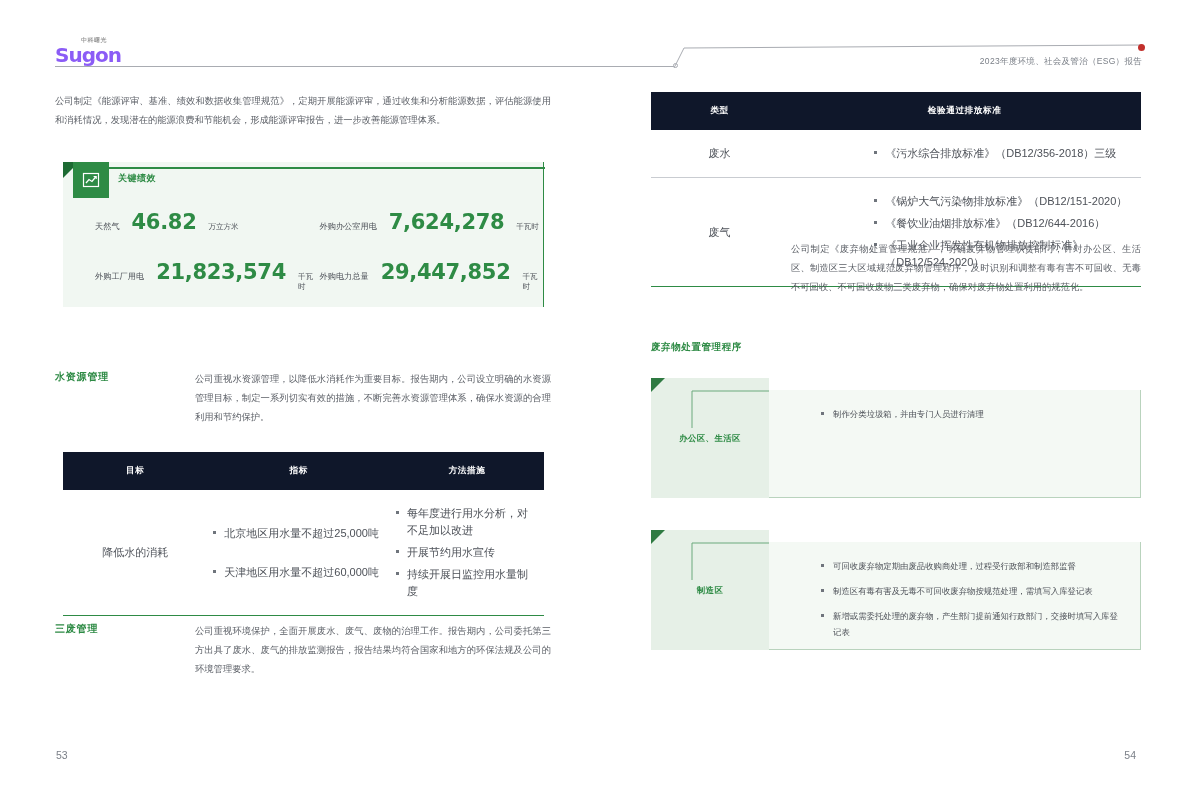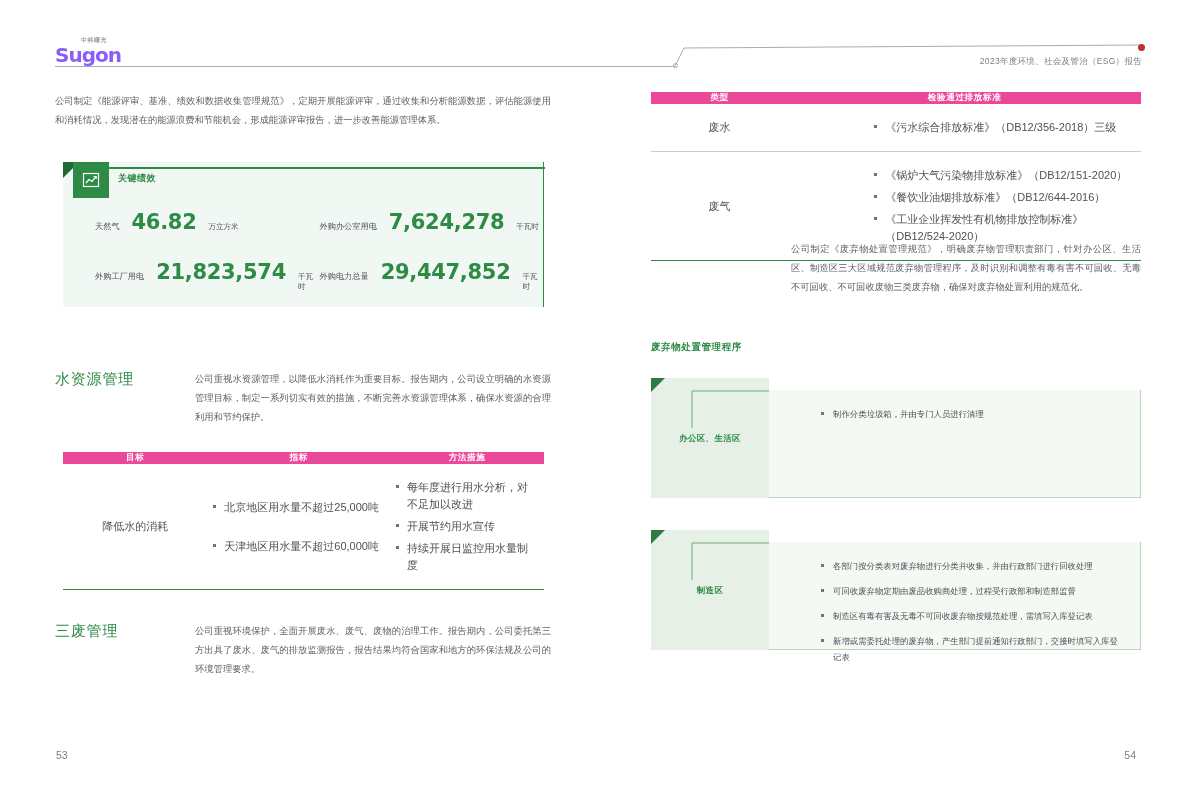--- a/index.html
+++ b/index.html
@@ -83,33 +83,33 @@
     font-size: 21px; font-weight: bold; color: #2e8b45;
     margin-left: 12px; letter-spacing: -.3px;
     font-family: "DejaVu Sans", sans-serif;
   }
   .kpi-unit { font-size: 7.5px; color: #4d5158; margin-left: 12px; }
 
   
   .section { position: absolute; left: 55px; width: 496px; }
   .sec-head {
     position: absolute; left: 0; top: 0; width: 140px;
-    font-size: 15px; font-weight: normal; color: #2e8b45; letter-spacing: .8px;
+    font-size: 10px; font-weight: bold; color: #2e8b45; letter-spacing: .8px;
   }
   .sec-body {
     position: absolute; left: 140px; top: 0; width: 356px;
     font-size: 9.3px; line-height: 19px; color: #5b5f66; text-align: justify;
   }
 
   
   .tbl { position: absolute; width: 100%; border-collapse: collapse; }
   .tbl thead th {
-    background: #ec4899; color: #ffffff;
+    background: #0f172a; color: #ffffff;
     font-size: 8.6px; font-weight: bold; letter-spacing: .6px;
-    padding: 0 4px; text-align: center; margin-top: 34px;
+    padding: 13px 4px; text-align: center; margin-top: 34px;
   }
   .tbl td {
     font-size: 11px; color: #4d5158; line-height: 17px;
     padding: 10px 6px; vertical-align: middle;
   }
   .tbl .cell-center { text-align: center; }
   .tbl ul { list-style: none; }
   .tbl li { position: relative; padding-left: 11px; margin: 5px 0; }
   .tbl li::before {
     content: ""; position: absolute; left: 0; top: 6px;
@@ -307,21 +307,20 @@
 
     <div class="proc" style="left:55px;top:530px;width:490px;height:120px;">
       <div class="proc-left"></div>
       <div class="proc-left-corner"></div>
       <svg class="proc-connector" viewBox="0 0 120 38" preserveAspectRatio="none">
         <path d="M1,38 L1,1 L120,1" fill="none" stroke="#6aa97c" stroke-width="1"></path>
       </svg>
       <div class="proc-left-label">制造区</div>
       <div class="proc-right">
         <ul>
-          <li>各部门按分类表对废弃物进行分类并收集，并由行政部门进行回收处理</li>
           <li>可回收废弃物定期由废品收购商处理，过程受行政部和制造部监督</li>
           <li>制造区有毒有害及无毒不可回收废弃物按规范处理，需填写入库登记表</li>
           <li>新增或需委托处理的废弃物，产生部门提前通知行政部门，交接时填写入库登记表</li>
         </ul>
       </div>
     </div>
 
     <div class="pagenum pagenum-right">54</div>
   </div>
 </div>

